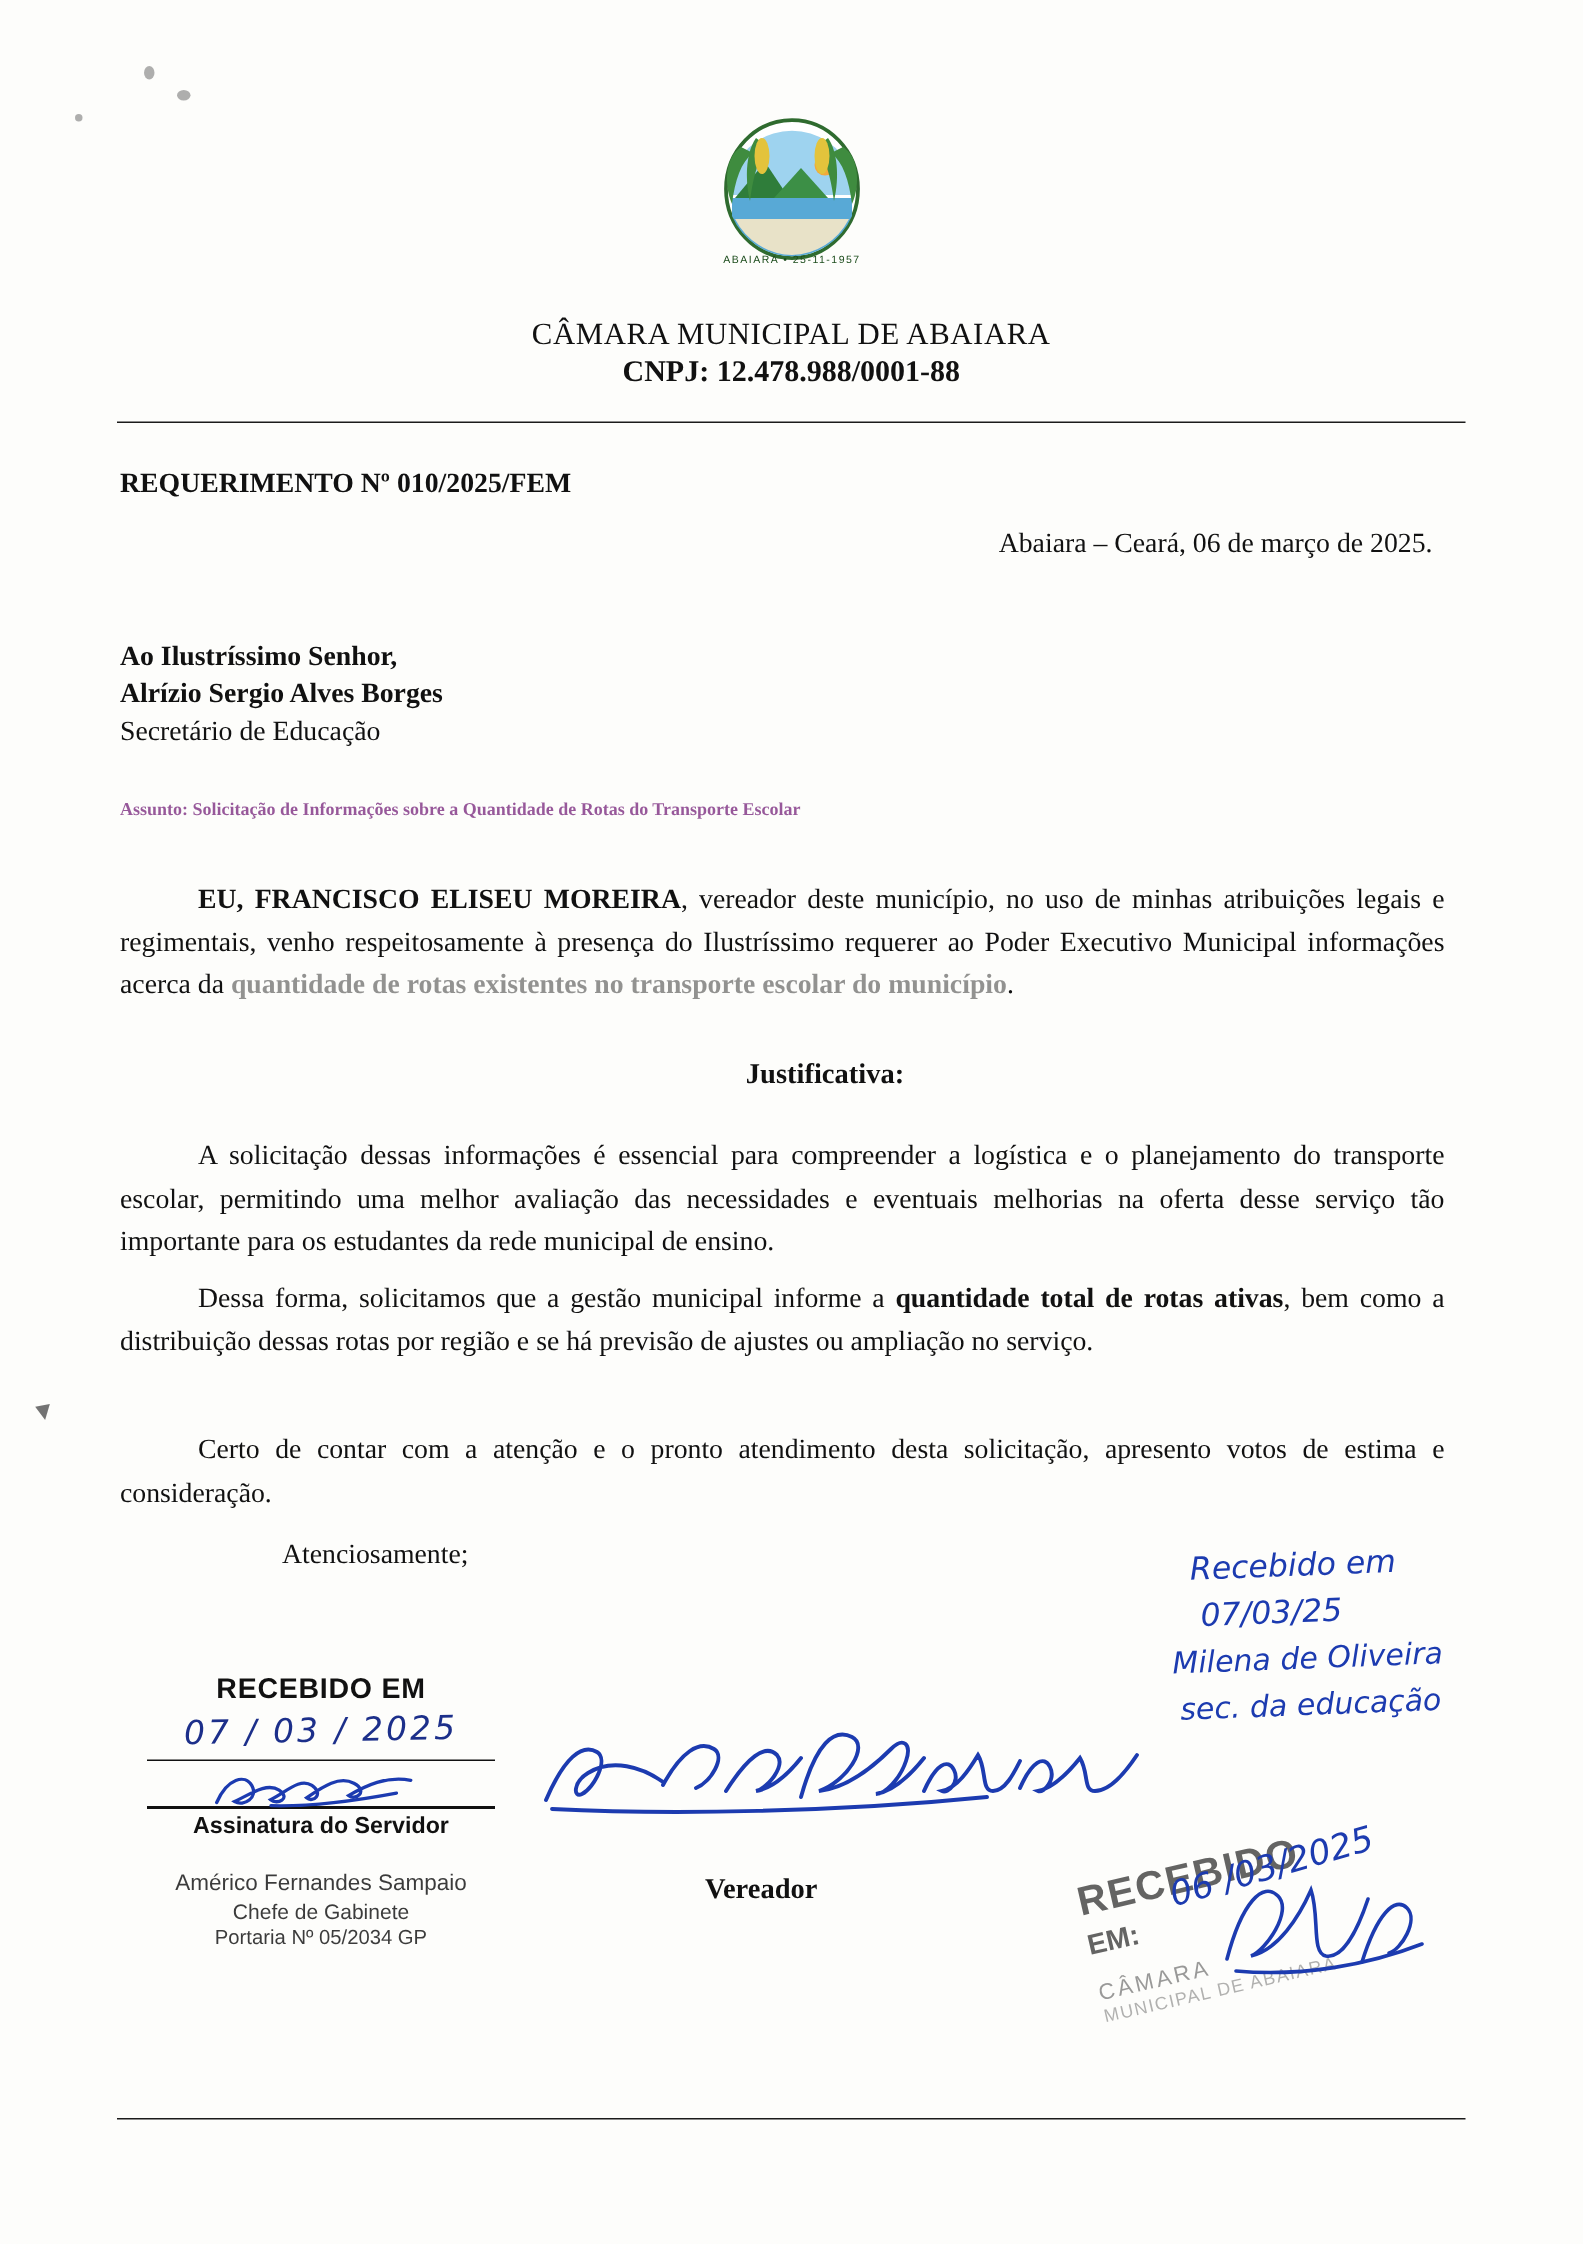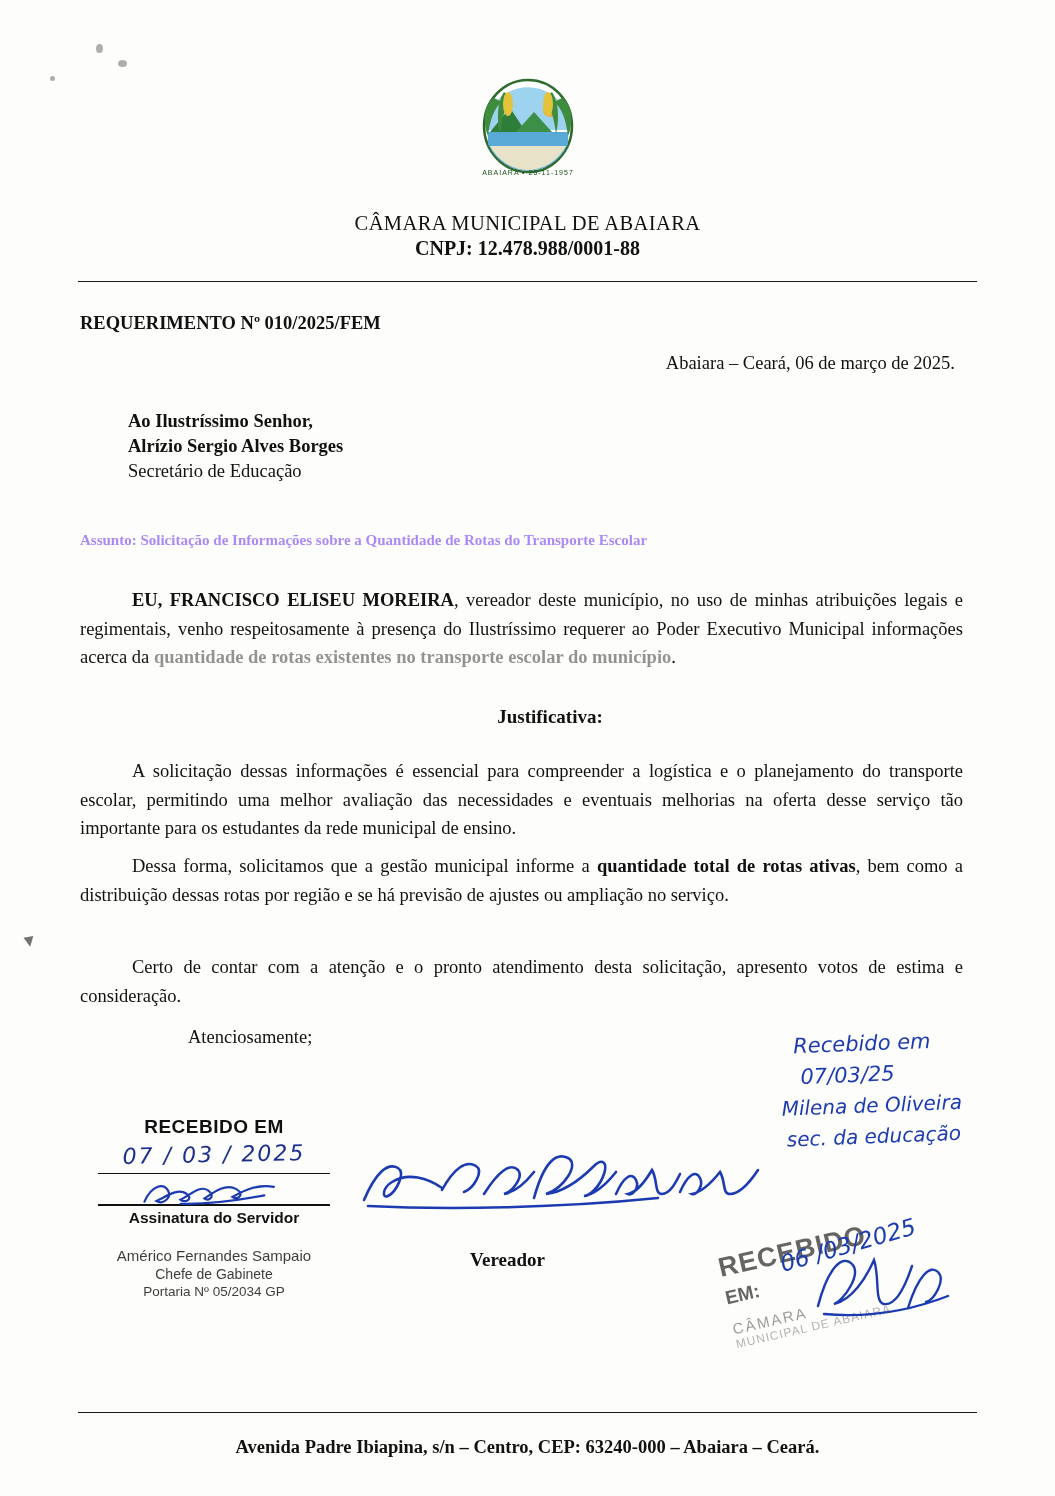--- a/index.html
+++ b/index.html
@@ -87,37 +87,36 @@
 
   .place-date {
     position: absolute;
     top: 353px;
     right: 100px;
     font-size: 18.5px;
   }
 
   .addressee {
     position: absolute;
-    top: 409px;
+    top: 426px;
     left: 80px;
     font-size: 18.5px;
     line-height: 25px;
-    margin-left: 48px;
   }
   .addressee .b { font-weight: bold; }
 
   .subject {
     position: absolute;
     top: 532px;
     left: 80px;
     right: 90px;
-    font-size: 15px;
+    font-size: 12px;
     font-weight: bold;
     
-    color: #8b5cf6;
+    color: #701a75;
     opacity: 0.72;
   }
 
   .para {
     position: absolute;
     left: 80px;
     right: 92px;
     font-size: 18.5px;
     line-height: 28.5px;
     text-align: justify;
@@ -484,15 +483,14 @@
     <svg width="150" height="70" viewBox="0 0 150 70" xmlns="http://www.w3.org/2000/svg">
       <g fill="none" stroke="#1c3bb0" stroke-width="2.4" stroke-linecap="round">
         <path d="M10 58 C20 20 34 6 44 16 C54 26 36 52 26 56 C44 52 58 30 66 12 C72 30 66 54 76 56 C88 58 98 36 104 18"></path>
         <path d="M100 60 C110 28 122 16 130 24 C138 32 126 52 118 54"></path>
         <path d="M16 66 C60 70 104 62 140 48"></path>
       </g>
     </svg>
   </div>
 
   <div class="rule-bottom"></div>
-  <div class="footer">Avenida Padre Ibiapina, s/n – Centro, CEP: 63240-000 – Abaiara – Ceará.</div>
 
 </div>
 
 </body></html>

